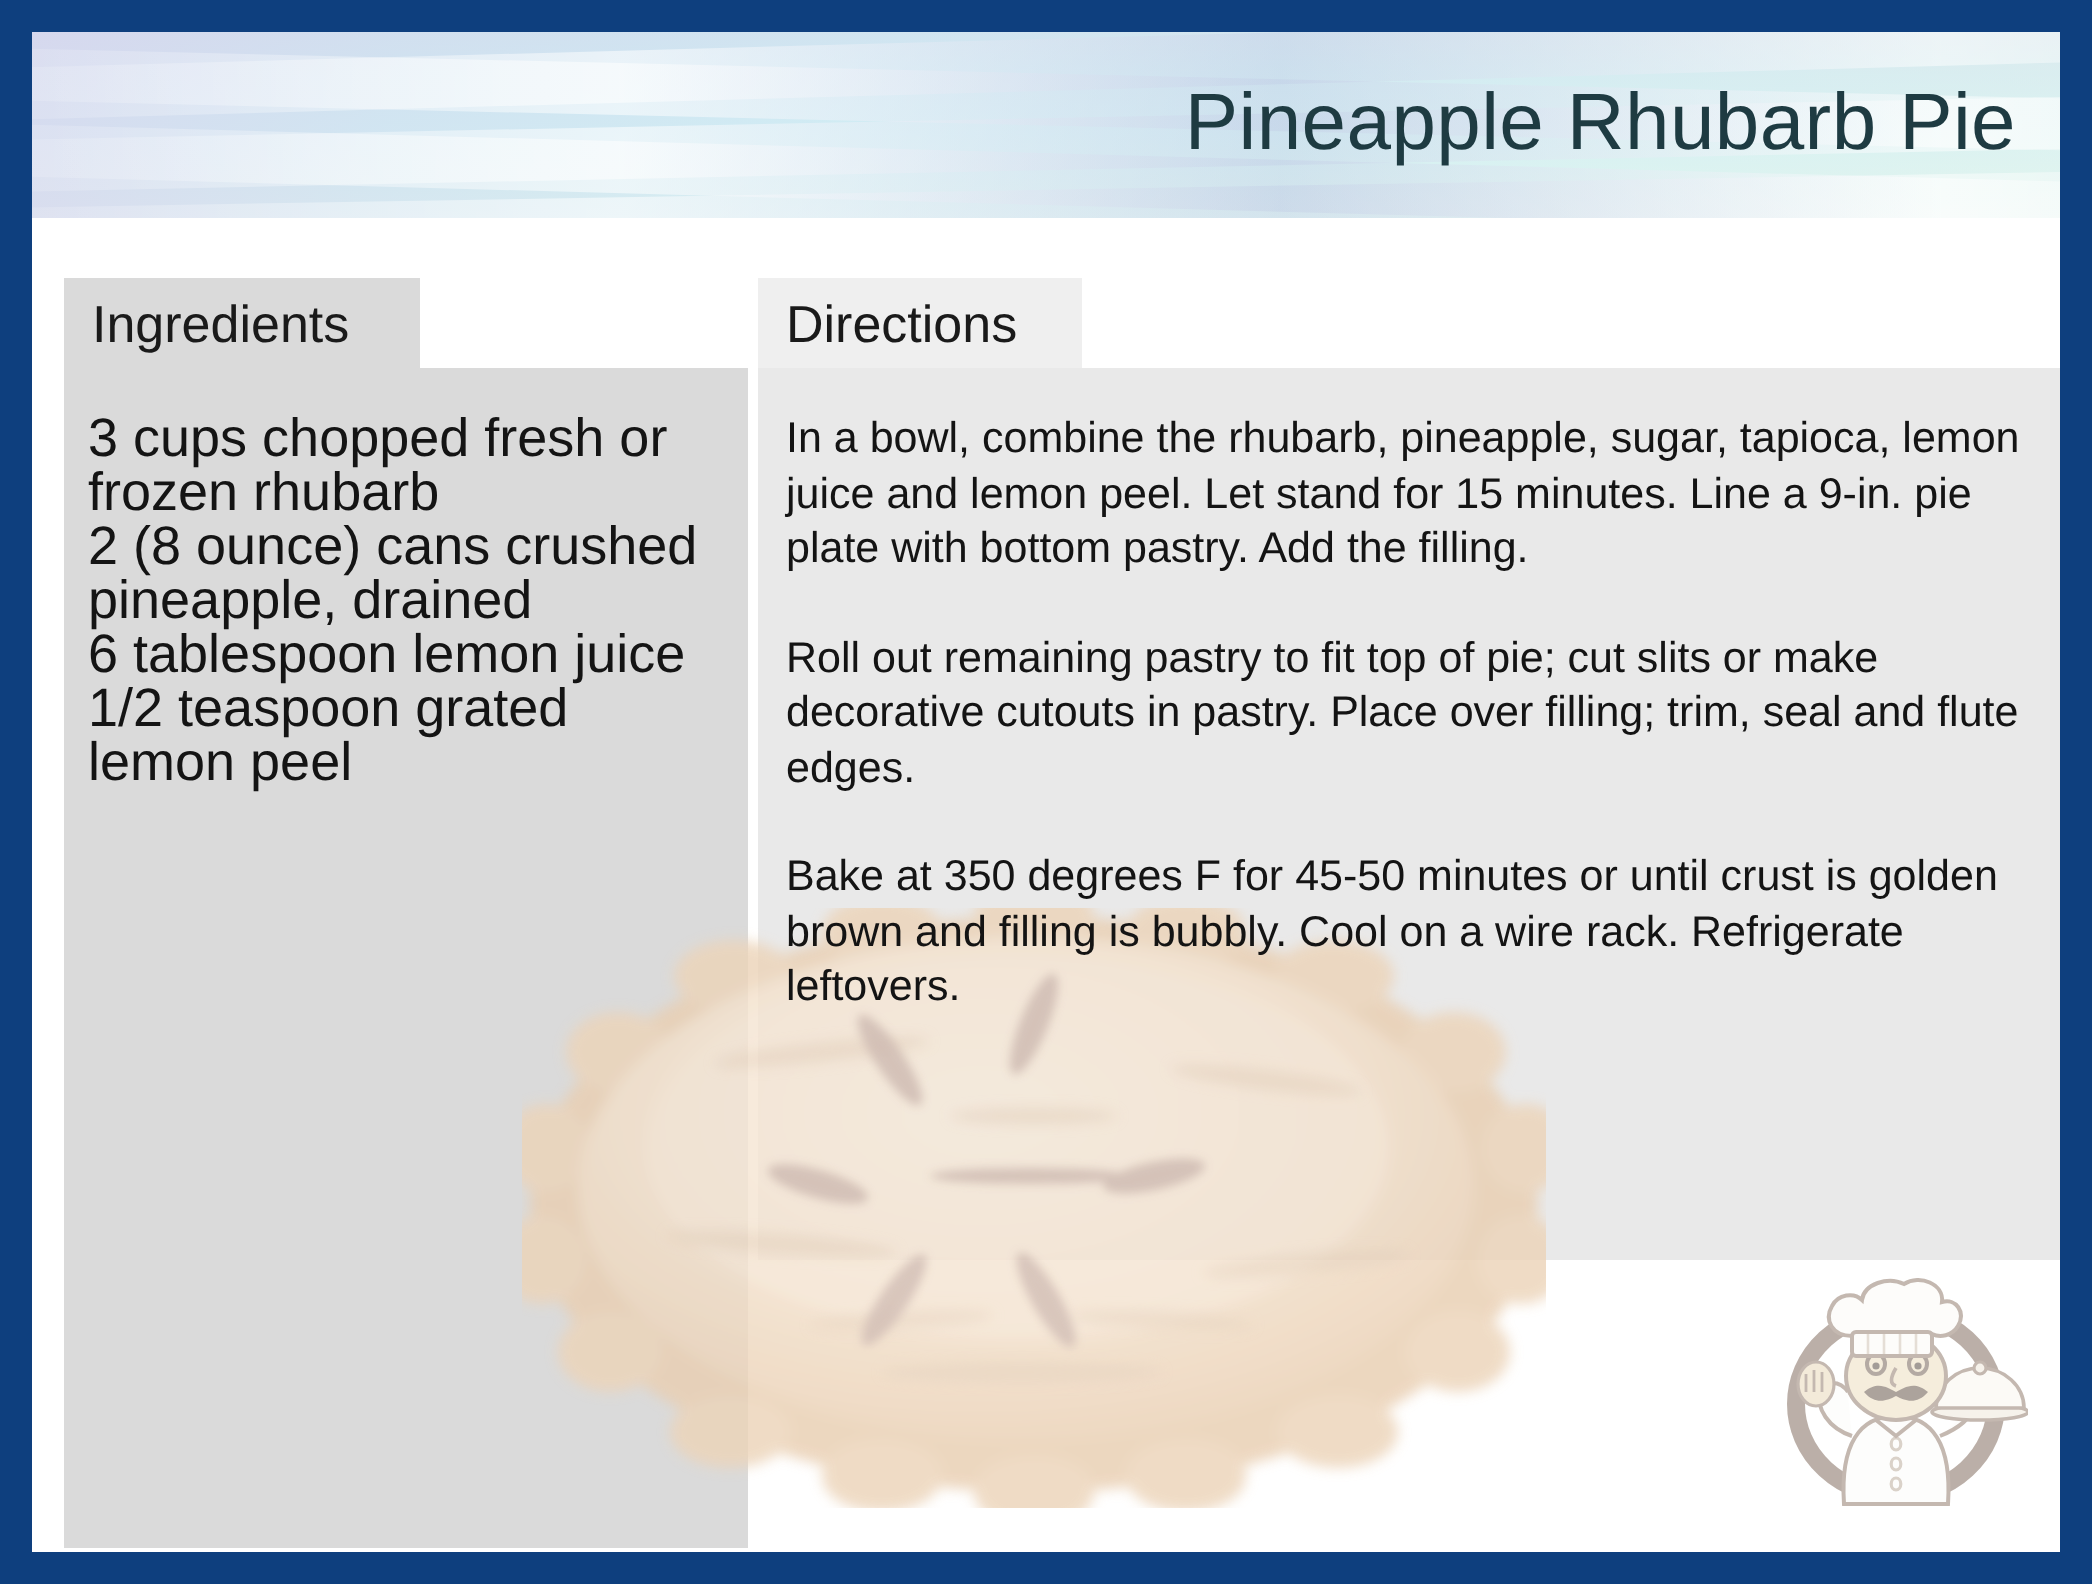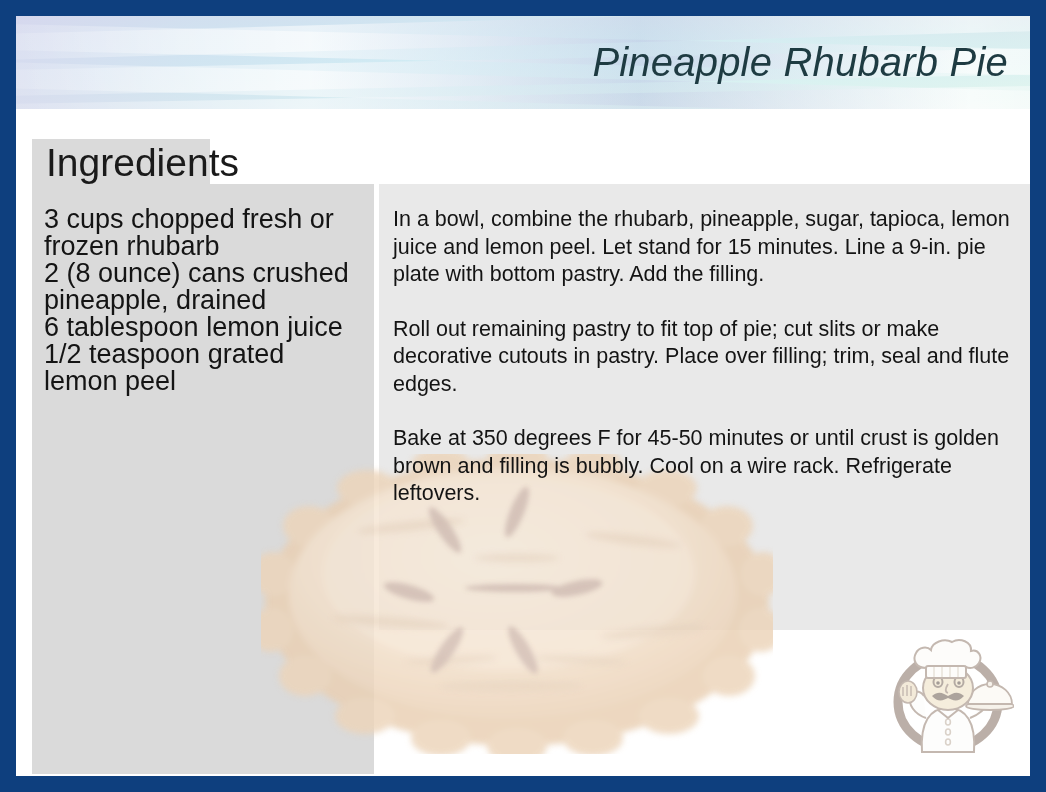--- a/index.html
+++ b/index.html
@@ -59,31 +59,30 @@
   .weave.e { top: 78px; transform: skewY(-1.0deg); }
   #banner-title {
     position: absolute;
     right: 22px;
     top: 50%;
     transform: translateY(-52%);
     font-size: 40px;
     color: #1e3b42;
     letter-spacing: 0.2px;
     white-space: nowrap;
-    font-style: italic;
   }
 
   
   .tab {
     position: absolute;
     top: 123px;
     height: 45px;
     box-sizing: border-box;
     padding: 2px 28px 0 14px;
-    font-size: 39px;
+    font-size: 26px;
     color: #1a1a1a;
     line-height: 43px;
     white-space: nowrap;
   }
   #tab-ingredients {
     left: 16px;
     width: 178px;
     background: #dadada;
   }
   #tab-directions {
@@ -167,20 +166,21 @@
   <div id="banner">
     <div class="weave a"></div>
     <div class="weave b"></div>
     <div class="weave c"></div>
     <div class="weave d"></div>
     <div class="weave e"></div>
     <div id="banner-title">Pineapple Rhubarb Pie</div>
   </div>
 
   <div class="tab" id="tab-ingredients">Ingredients</div>
+  <div class="tab" id="tab-directions">Directions</div>
 
   <div class="panel" id="panel-ingredients">
     <div class="ing-list">
       <div>3 cups chopped fresh or frozen rhubarb</div>
       <div>2 (8 ounce) cans crushed pineapple, drained</div>
       <div>6 tablespoon lemon juice</div>
       <div>1/2 teaspoon grated lemon peel</div>
     </div>
   </div>
 

